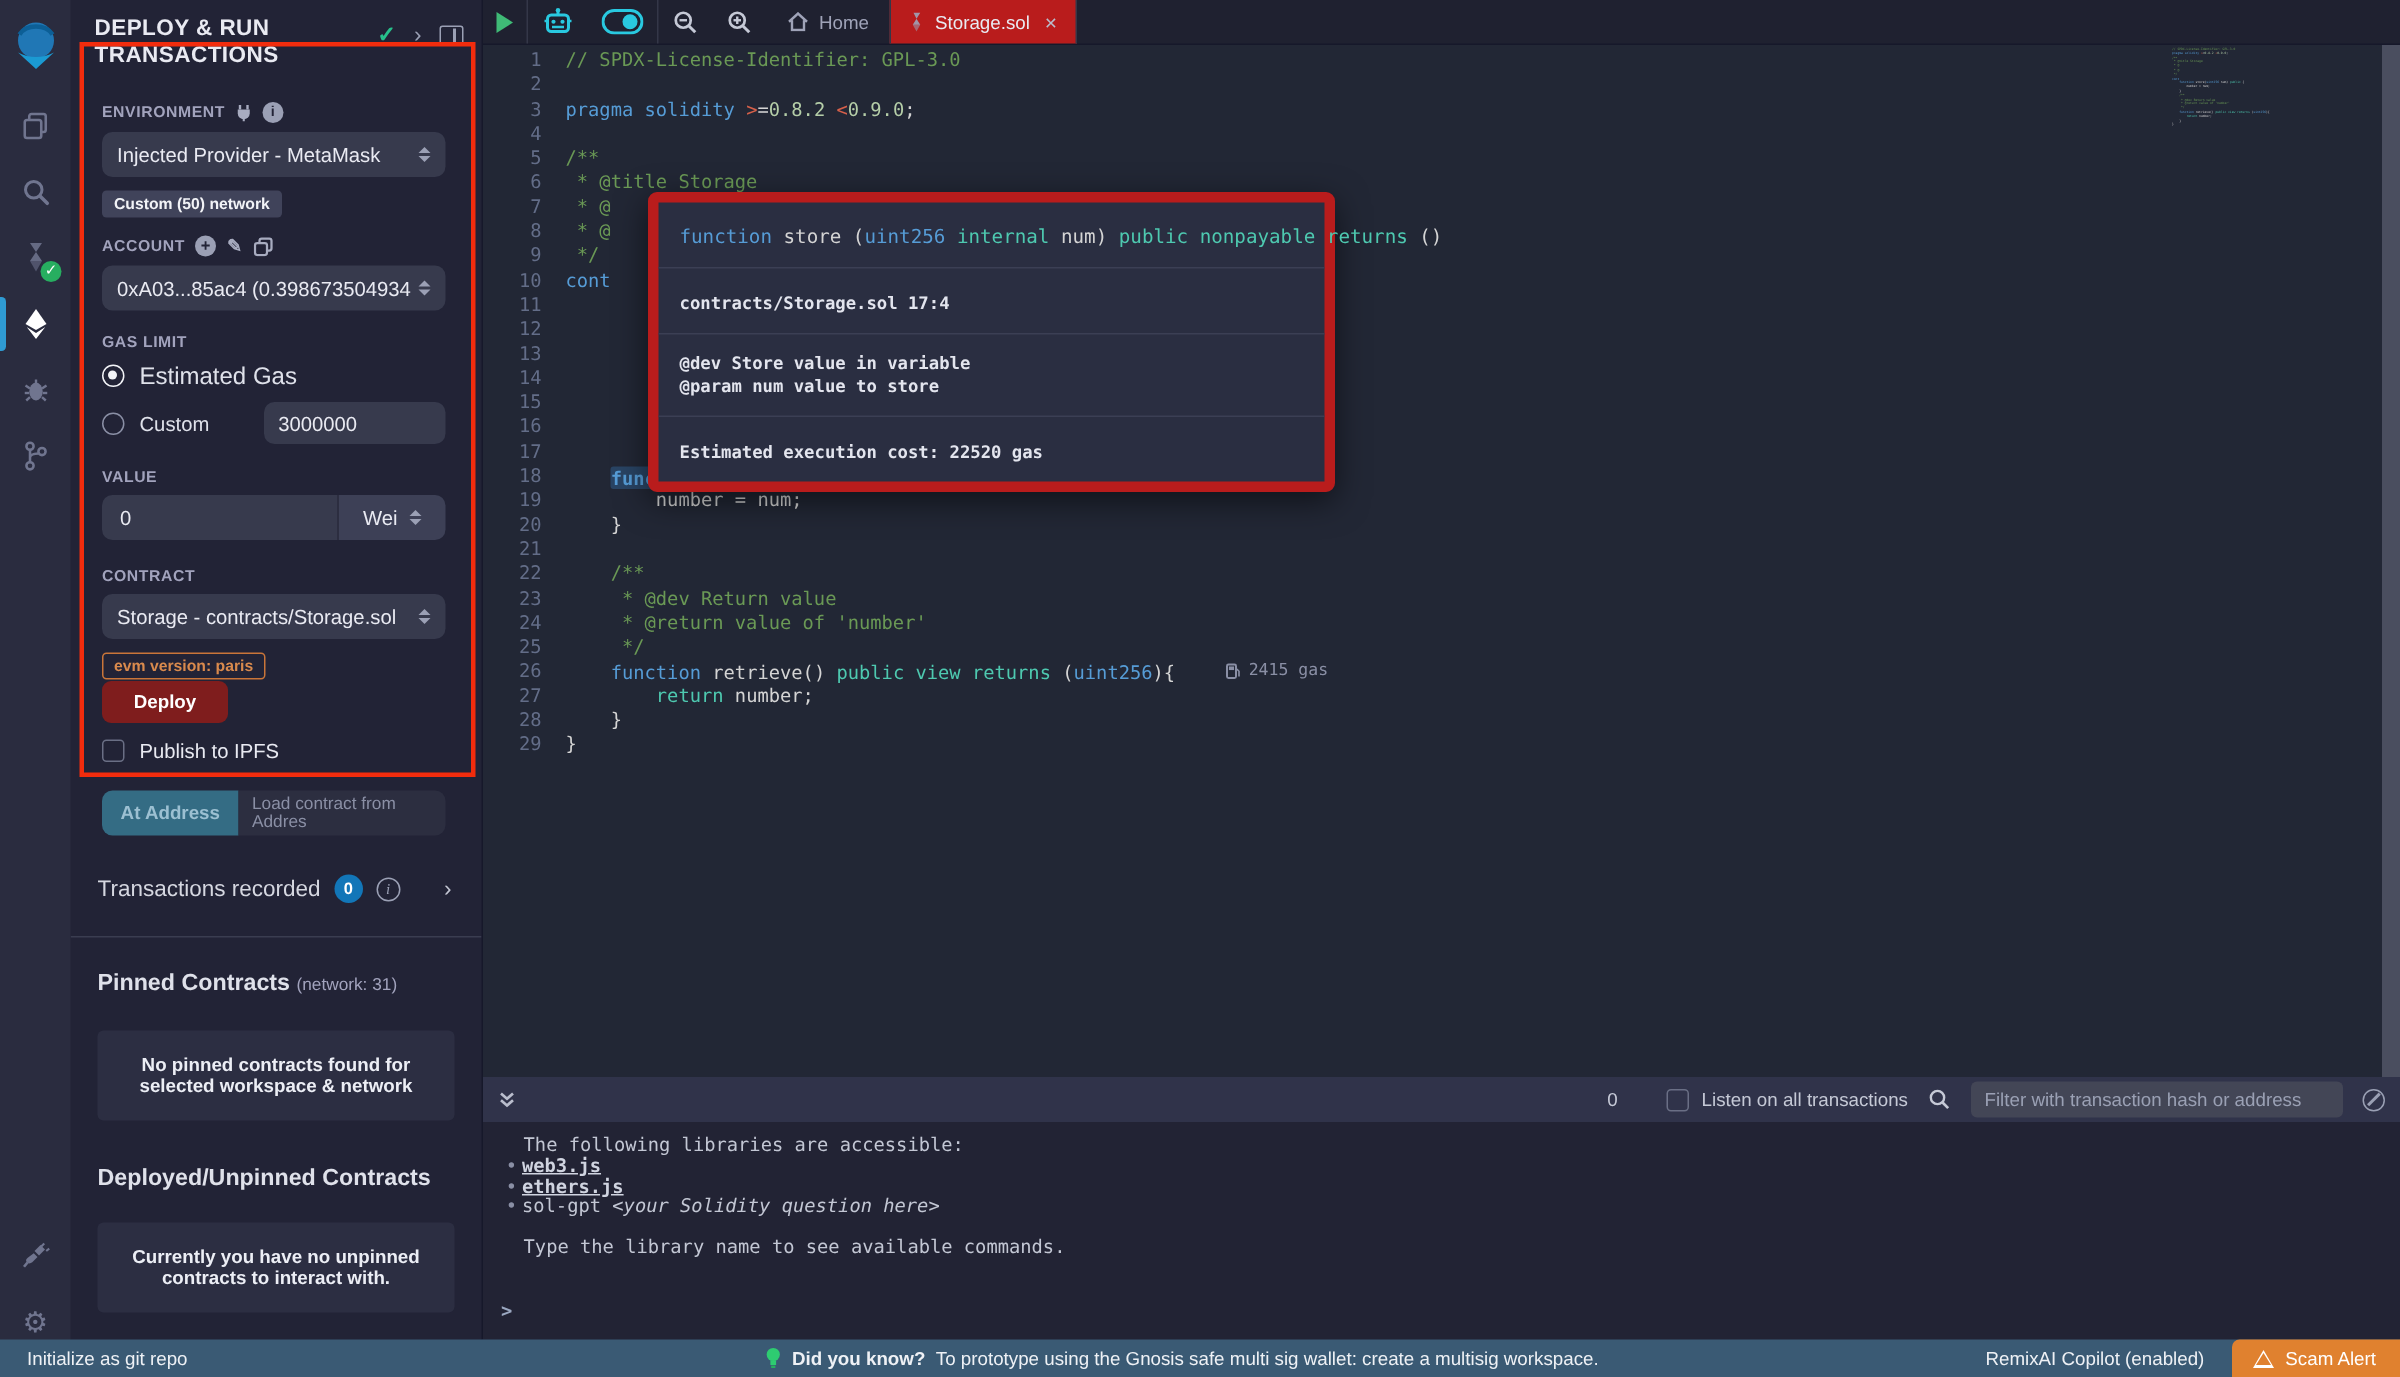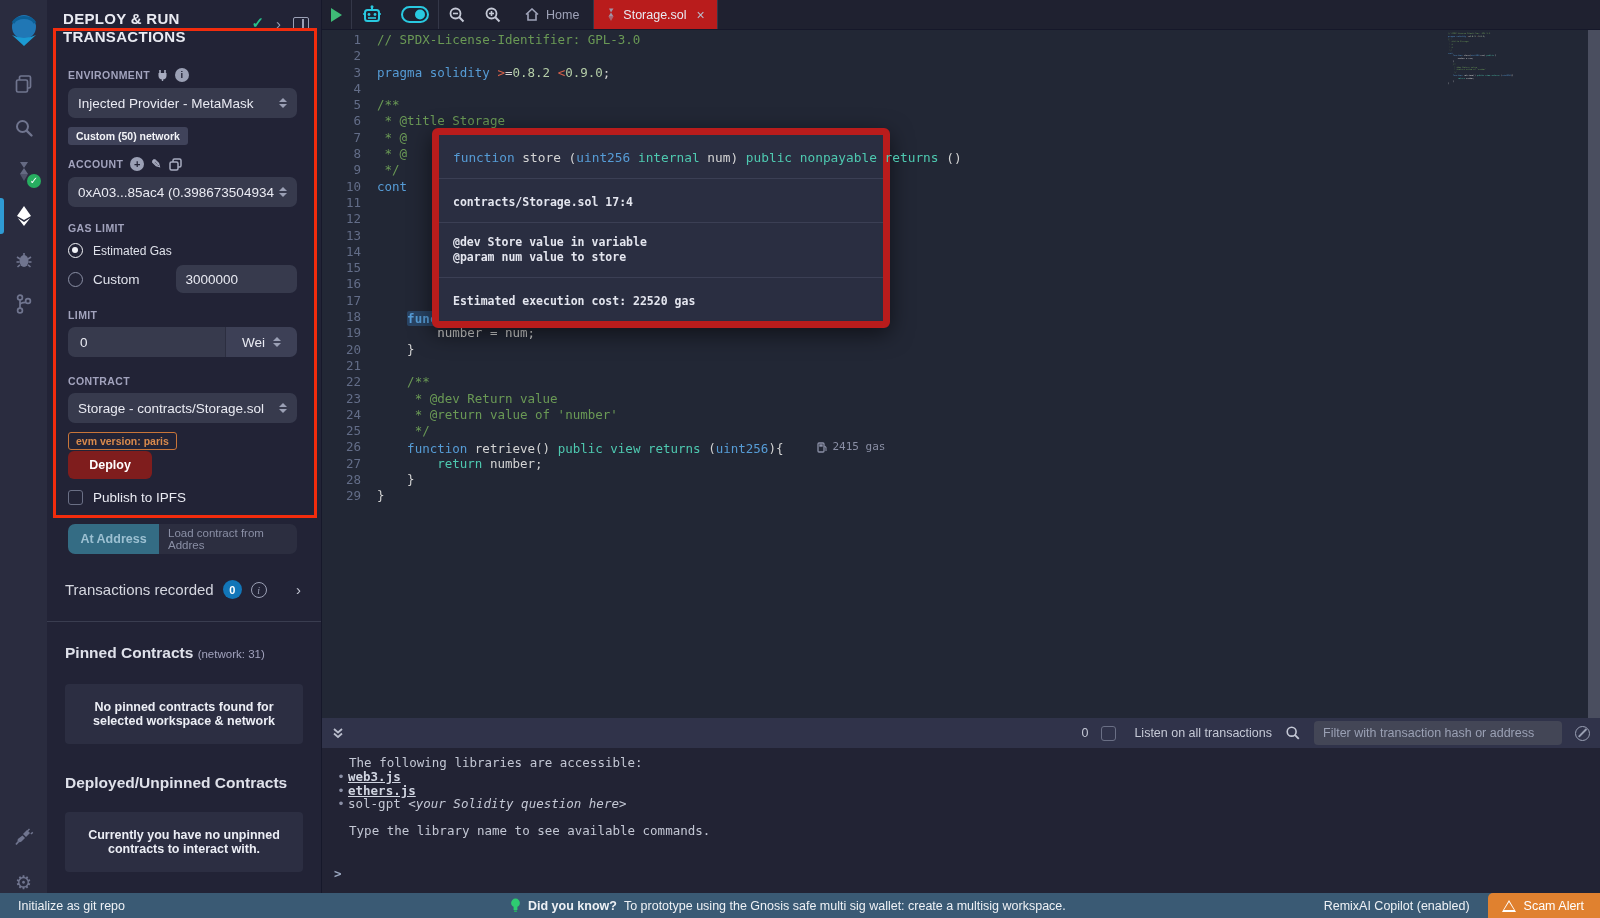--- a/index.html
+++ b/index.html
@@ -46,21 +46,21 @@
   .updown i { width:0; height:0; border-left:4px solid transparent; border-right:4px solid transparent; display:block; }
   .updown .u { border-bottom:4px solid #9ba0b5; }
   .updown .d { border-top:4px solid #9ba0b5; }
   .net-badge { display:inline-block; margin-top:9px; background:#40435a; color:#f2f3f7; font-size:10.5px;
     font-weight:bold; padding:3px 8px; border-radius:3px; }
   .mini-ic { color:#a8acc0; }
   .circle-i { width:14px; height:14px; border-radius:50%; background:#9ba0b5; color:#222336; font-size:9.5px;
     font-weight:bold; text-align:center; line-height:14px; font-style:normal; }
   .circle-plus { width:14px; height:14px; border-radius:50%; background:#9ba0b5; color:#222336; font-size:11px;
     font-weight:bold; text-align:center; line-height:14px; }
-  .radio-row { display:flex; align-items:center; gap:10px; margin-top:9px; color:#dfe1ea; font-size:12px; }
+  .radio-row { display:flex; align-items:flex-start; gap:10px; margin-top:9px; color:#dfe1ea; font-size:16px; }
   .radio { width:15px; height:15px; border-radius:50%; border:1.5px solid #8a8fa5; position:relative; }
   .radio.sel { border-color:#f2f3f7; }
   .radio.sel::after { content:""; position:absolute; left:3.2px; top:3.2px; width:6px; height:6px;
     border-radius:50%; background:#f2f3f7; }
   .gas-custom-row { display:flex; align-items:center; gap:10px; margin-top:7px; }
   .gas-custom-row .tinput { margin-top:0; flex:1; margin-left:26px; height:28px; }
   .value-row { display:flex; margin-top:6px; }
   .value-row .vinput { background:#373a4d; border-radius:7px 0 0 7px; height:30px; flex:1; display:flex;
     align-items:center; padding:0 12px; color:#e9eaf2; font-size:13.5px; }
   .value-row .vunit { background:#3d4056; border-radius:0 7px 7px 0; width:72px; display:flex; align-items:center;
@@ -125,21 +125,21 @@
   .tt-row:last-child { border-bottom:none; }
   .tt-sig { font-size:12.8px; white-space:nowrap; }
   .tt-b { color:#e3e5ee; font-size:11.5px; font-weight:bold; line-height:15px; }
 
   
   .termbar { position:absolute; left:0; top:718px; width:1278px; height:30px; background:#30334a;
     display:flex; align-items:center; padding:0 10px; z-index:3; }
   .term-collapse { color:#b9bdcc; display:flex; flex-direction:column; line-height:5px; font-size:11px; cursor:pointer; }
   .termbar-right { margin-left:auto; display:flex; align-items:center; gap:13px; }
   .term-count { color:#c5c9d6; font-size:12.5px; }
-  .listen { display:flex; align-items:flex-start; gap:18px; color:#c5c9d6; font-size:12.5px; }
+  .listen { display:flex; align-items:flex-start; gap:8px; color:#c5c9d6; font-size:12.5px;margin-left:20px; }
   .filter-input { background:#434656; border-radius:4px; width:248px; height:24px; display:flex;
     align-items:center; padding:0 9px; color:#9aa0b4; font-size:12.5px; }
   .ban-ic { width:15px; height:15px; border:1.7px solid #9aa0b4; border-radius:50%; position:relative; }
   .ban-ic::after { content:""; position:absolute; left:1px; top:5.3px; width:11px; height:1.7px;
     background:#9aa0b4; transform:rotate(-45deg); }
 
   .terminal { position:absolute; left:0; top:748px; width:1278px; height:145px; background:#222334;
     font-family:"DejaVu Sans Mono",monospace; font-size:12.5px; color:#c3c7d4; line-height:13.8px;
     padding:8px 0 0 12px; }
   .tline { white-space:pre; }
@@ -292,21 +292,21 @@
       </div>
       <div class="gas-custom-row">
         <span class="radio"></span>
         <span style="color:#dfe1ea;font-size:13.5px;">Custom</span>
         <div class="tinput">
             <span>3000000</span>
           </div>
       </div>
 
       <div class="flabel" style="margin-top:16px;">
-        <span>LIMIT</span>
+        <span>VALUE</span>
       </div>
       <div class="value-row">
         <div class="vinput">
             <span>0</span>
           </div>
         <div class="vunit">
           <span>Wei</span>
           <span class="updown">
               <i class="u"></i>
               <i class="d"></i>

